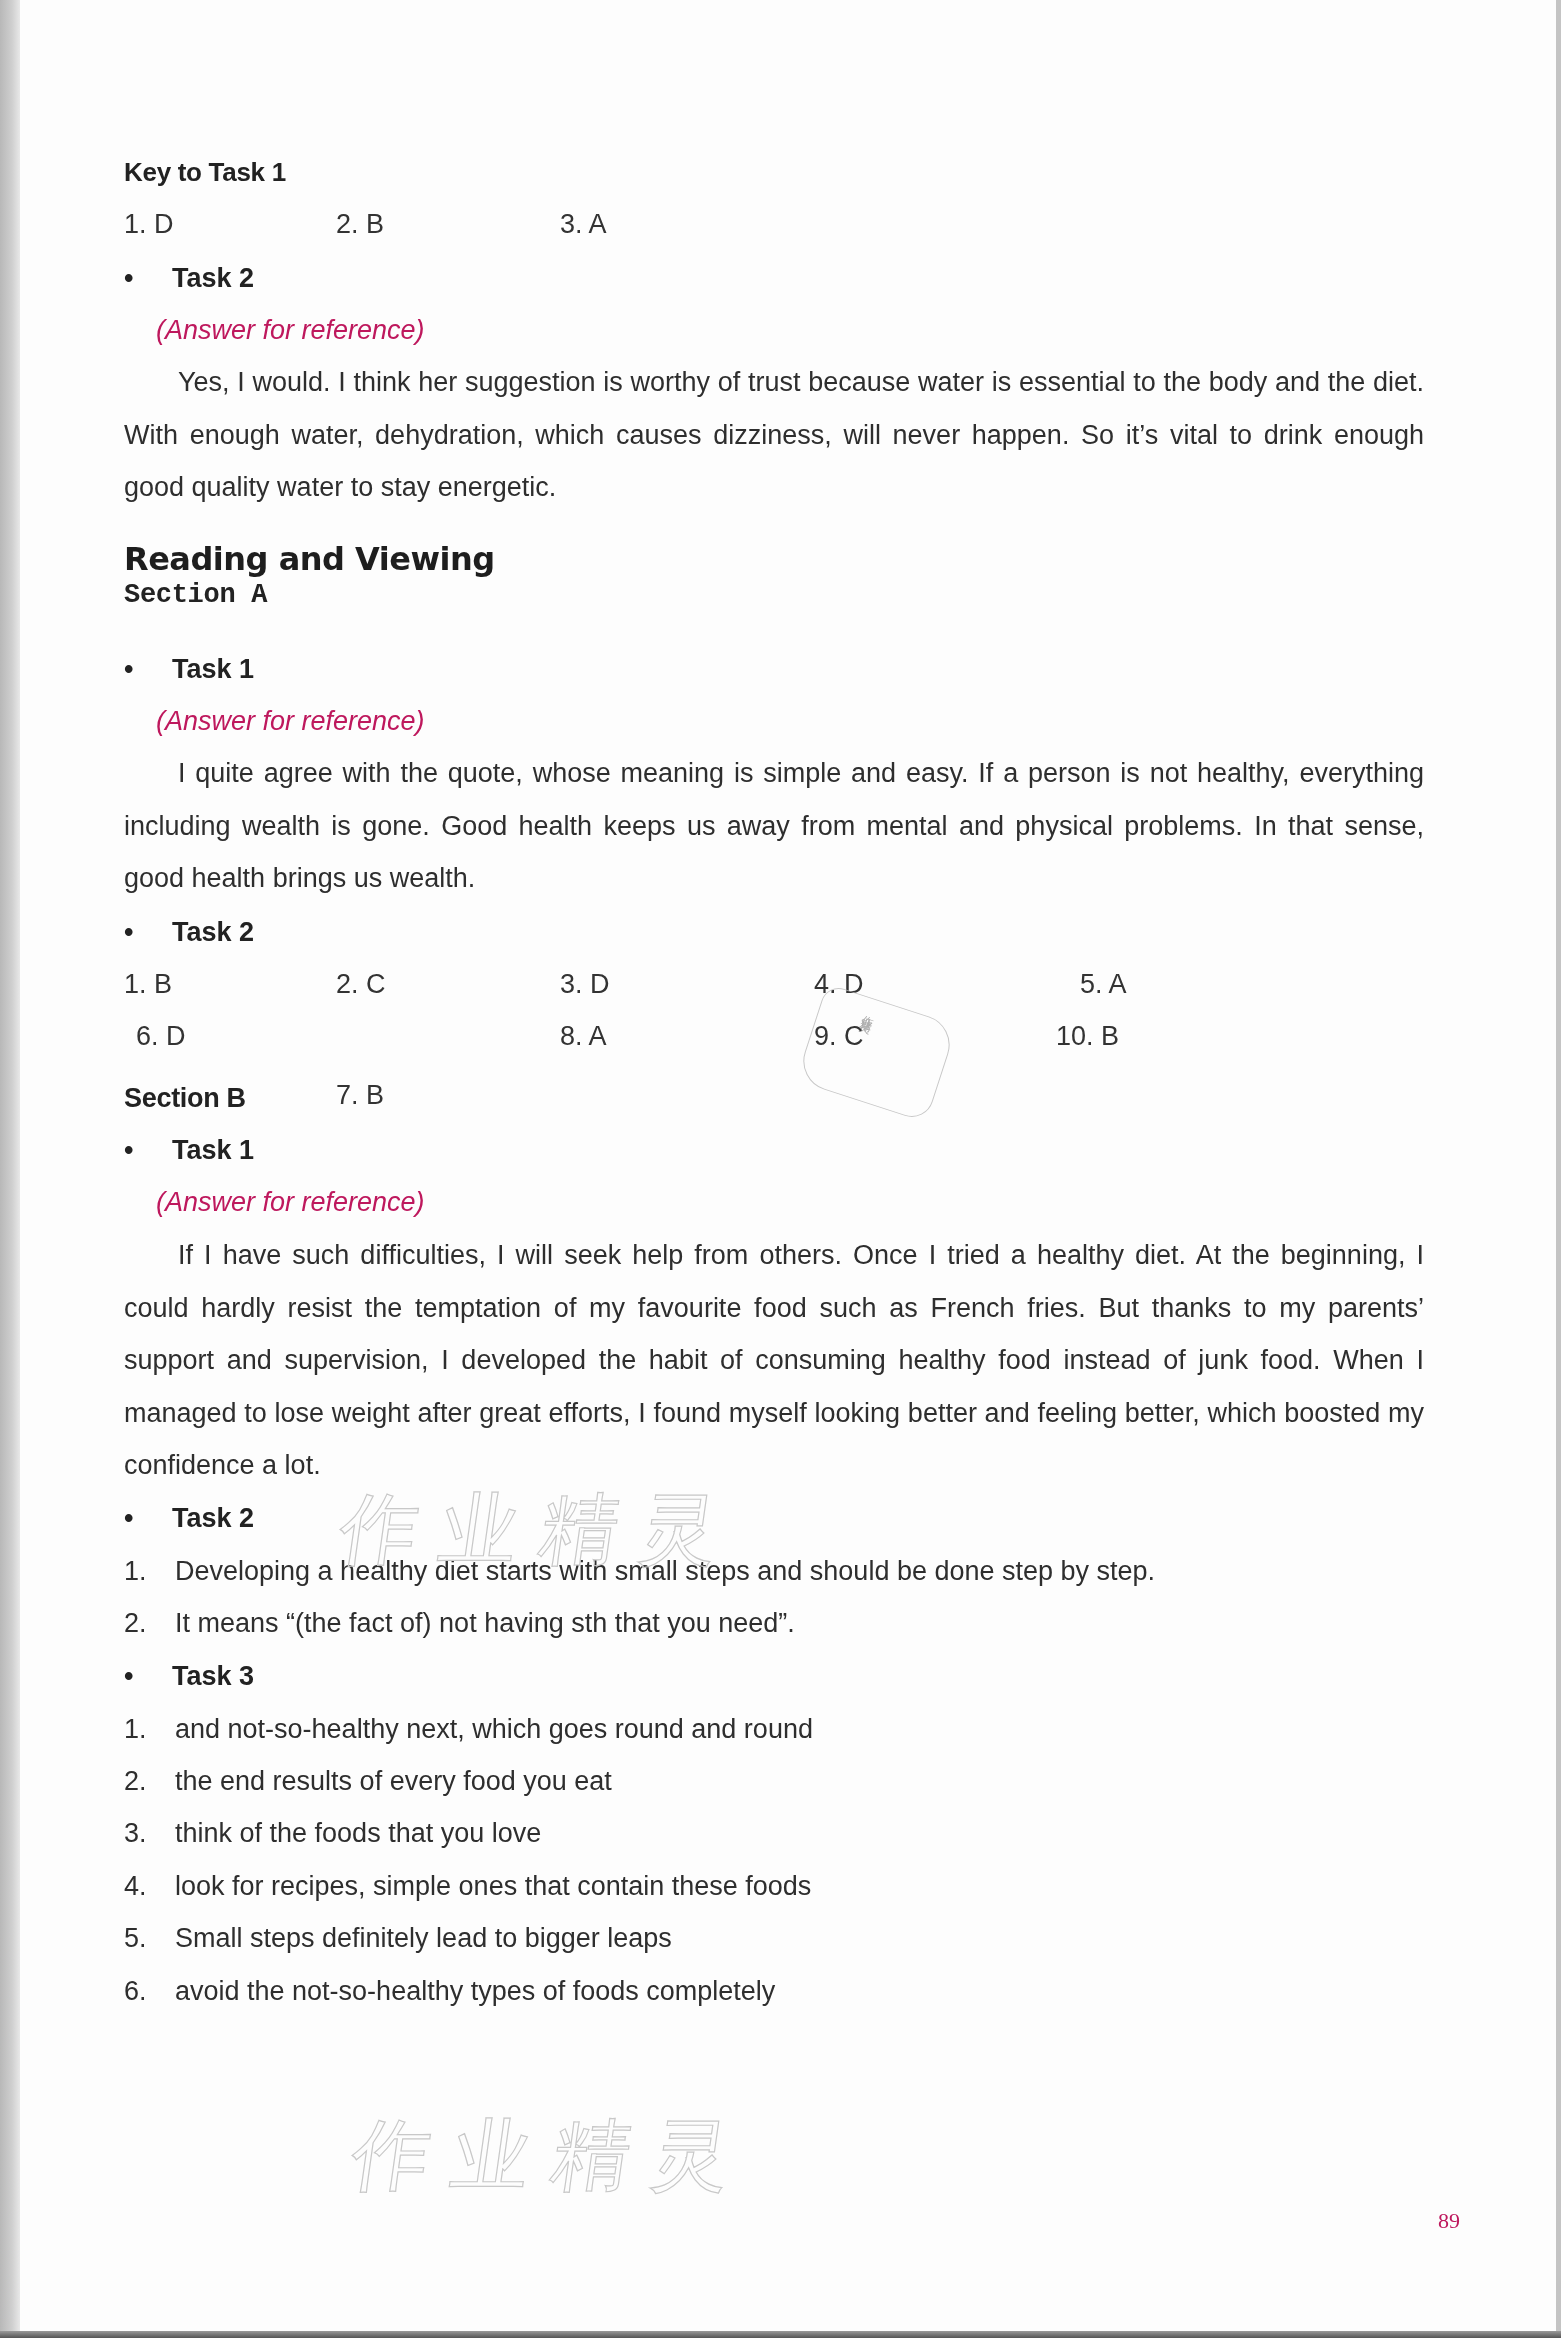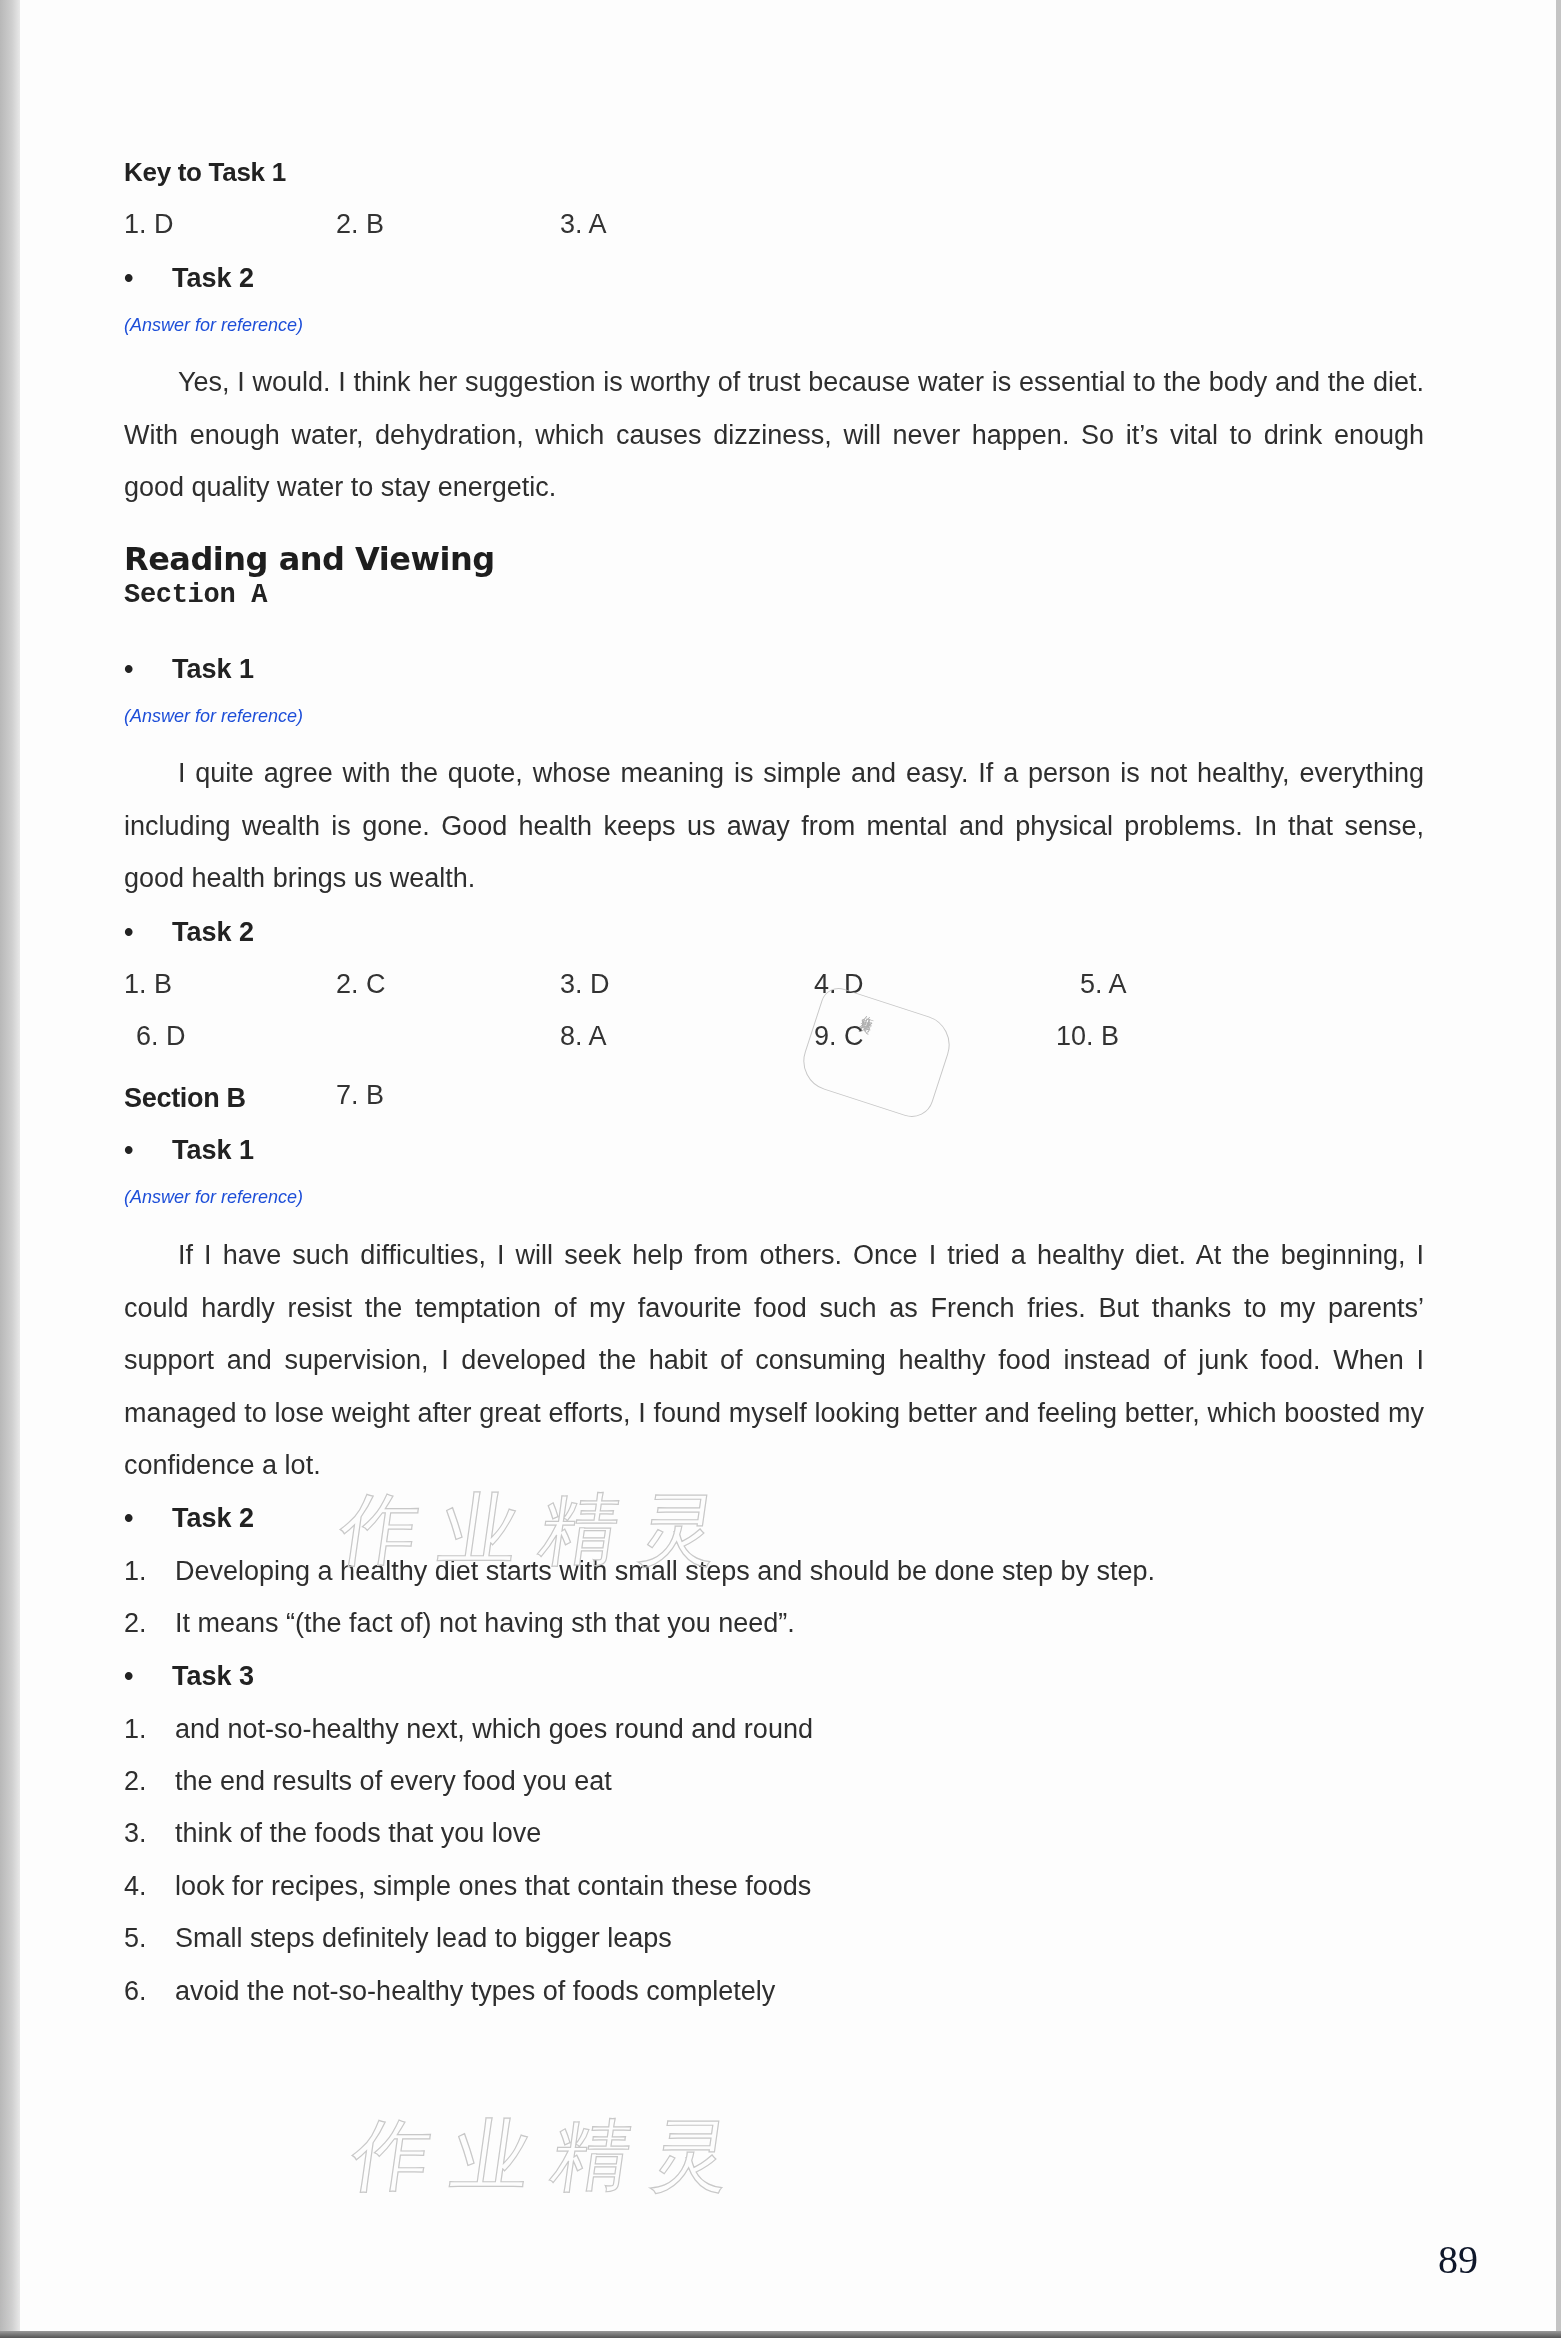--- a/index.html
+++ b/index.html
@@ -23,32 +23,32 @@
   }
   .content {
     position: absolute; left: 124px; top: 0; width: 1300px;
   }
   .line { position: absolute; left: 0; white-space: nowrap; }
   .key-heading { font-size: 26px; font-weight: bold; color: #222; letter-spacing: -0.3px; }
   .section-heading { font-size: 27px; font-weight: bold; color: #222; letter-spacing: -0.3px; }
   .major-heading { font-size: 32px; font-weight: 900; color: #1e1e1e; font-family: "DejaVu Sans", sans-serif; letter-spacing: -0.5px; }
   .task-heading { font-size: 27px; font-weight: bold; color: #222; }
   .task-heading .bullet { display: inline-block; width: 48px; font-weight: bold; }
-  .ref { font-size: 18px; font-style: italic; color: #1d4ed8; }
+  .ref { font-size: 27px; font-style: italic; color: #be185d; margin-left: 32px; }
   .answer { position: absolute; font-size: 27px; color: #333; white-space: nowrap; }
   .para {
     position: absolute; left: 0; width: 1300px;
     font-size: 27px; line-height: 52.5px; color: #2e2e2e;
     text-align: justify; text-indent: 54px;
   }
   .numitem { font-size: 27px; color: #2e2e2e; }
   .numitem .num { display: inline-block; width: 51px; }
   .page-number {
     position: absolute; left: 1438px; top: 2208px;
-    font-family: "Liberation Serif", serif; font-size: 40px; color: #0f172a; margin-top: 28px;
+    font-family: "Liberation Serif", serif; font-size: 22px; color: #be185d;
   }
   .watermark {
     position: absolute; font-family: "DejaVu Sans", sans-serif;
     color: transparent; -webkit-text-stroke: 1.2px #c8c8c8;
     font-size: 78px; letter-spacing: 22px; transform: skewX(-8deg);
   }
   .stamp {
     position: absolute; left: 808px; top: 1002px; width: 135px; height: 100px;
     border: 1.5px solid #bbb; border-radius: 18px 30px 22px 30px;
     transform: rotate(18deg); opacity: 0.8;

